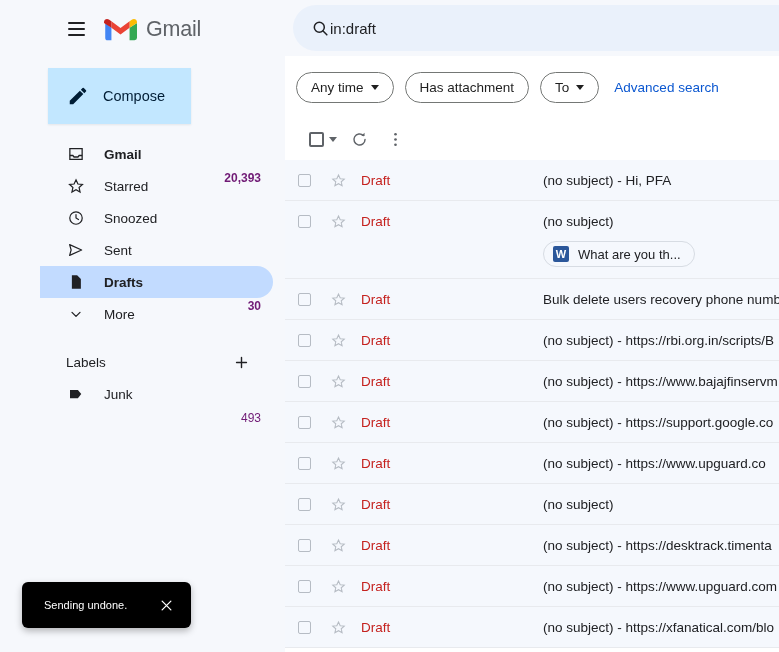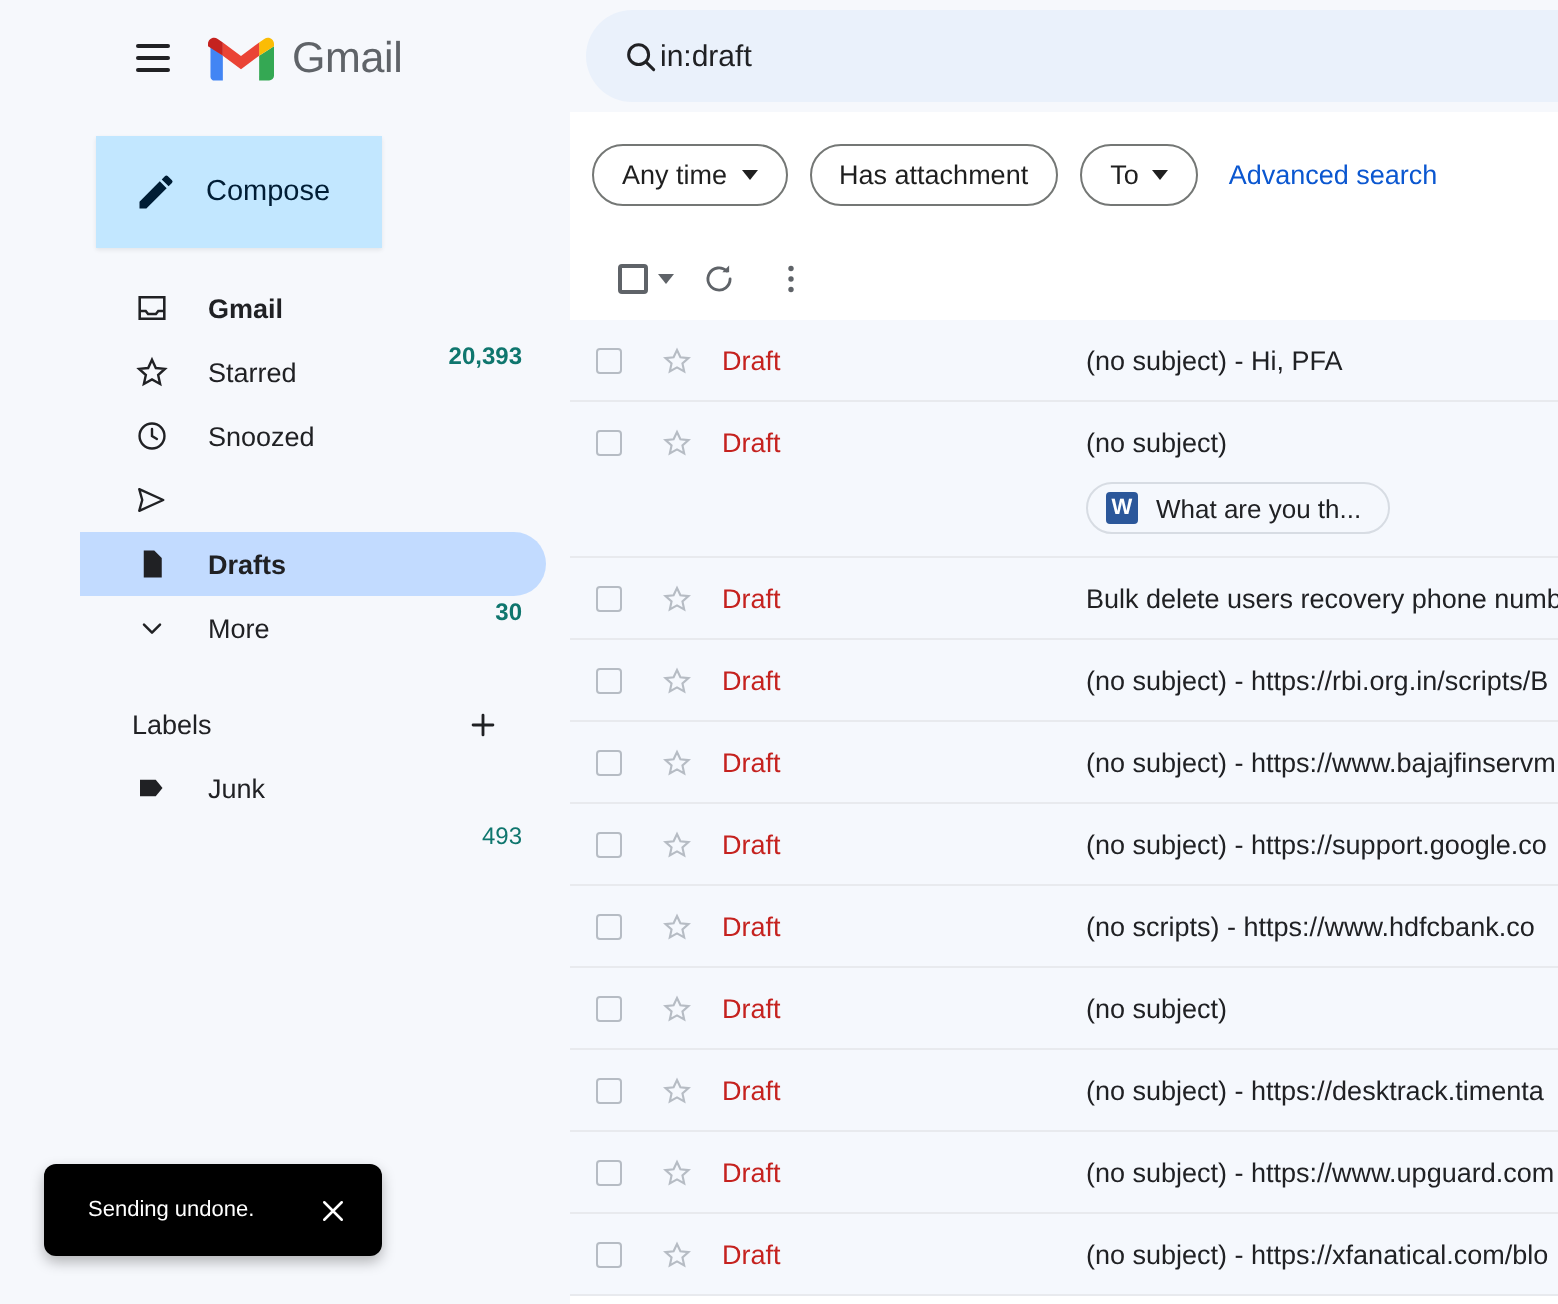--- a/index.html
+++ b/index.html
@@ -44,21 +44,21 @@
   .navitem {
     display: flex; align-items: center;
     height: 32px; margin-bottom: 0;
     padding: 0 12px 0 26px;
     border-radius: 0 16px 16px 0;
     cursor: pointer; color: #202124; font-size: 13.5px;
   }
   .navitem .ni-icon { width: 20px; height: 20px; flex: 0 0 20px; display: flex; align-items: center; justify-content: center; }
   .navitem .ni-icon svg { width: 18px; height: 18px; display: block; }
   .navitem .ni-label { flex: 1; margin-left: 18px; white-space: nowrap; }
-  .navitem .ni-count { font-size: 12px; color: #0f766e; margin-top: 47px; }
+  .navitem .ni-count { font-size: 12px; color: #701a75; margin-top: 47px; }
   .navitem.active { background: #c2dbff; font-weight: bold; }
   .navitem.active .ni-count { font-weight: bold; font-size: 12px; }
   .navitem.inbox .ni-label { font-weight: bold; }
   .navitem.inbox .ni-count { font-weight: bold; }
   .navitem.more .ni-icon svg { width: 16px; height: 16px; }
 
   .nav-gap { height: 16px; }
   .labels-head {
     display: flex; align-items: center; justify-content: space-between;
     height: 32px; padding: 0 22px 0 26px; color: #202124; font-size: 13.5px;
@@ -219,20 +219,21 @@
         <span class="ni-label">Snoozed</span>
         <span class="ni-count"></span>
       </div>
 
       <div class="navitem">
         <span class="ni-icon">
           <svg viewBox="0 0 24 24">
               <path fill="none" stroke="#202124" stroke-width="1.6" stroke-linejoin="round" d="M3.5 4.8l16 7.2-16 7.2 2-7.2z"></path>
             </svg>
         </span>
+        <span class="ni-label">Sent</span>
         <span class="ni-count"></span>
       </div>
 
       <div class="navitem active">
         <span class="ni-icon">
           <svg viewBox="0 0 24 24">
               <path fill="#202124" d="M6.5 3h7l5 5v13h-12z"></path>
             </svg>
         </span>
         <span class="ni-label">Drafts</span>
@@ -427,21 +428,21 @@
           </div>
           <div class="cell-star">
             <span class="star">
               <svg viewBox="0 0 24 24">
                 <path fill="none" stroke="#b6bcc4" stroke-width="1.5" d="M12 4.2l2.4 5.2 5.7.55-4.25 3.8 1.22 5.6L12 16.5l-5.07 2.85 1.22-5.6L3.9 9.95l5.7-.55z"></path>
               </svg>
             </span>
           </div>
           <div class="cell-draft">Draft</div>
           <div class="cell-subject">
-            <div class="subj-line">(no scripts) - https://www.hdfcbank.co</div>
+            <div class="subj-line">(no subject) - https://www.upguard.co</div>
           </div>
         </div>
         <div class="row">
           <div class="cell-cb">
             <span class="row-cb"></span>
           </div>
           <div class="cell-star">
             <span class="star">
               <svg viewBox="0 0 24 24">
                 <path fill="none" stroke="#b6bcc4" stroke-width="1.5" d="M12 4.2l2.4 5.2 5.7.55-4.25 3.8 1.22 5.6L12 16.5l-5.07 2.85 1.22-5.6L3.9 9.95l5.7-.55z"></path>

